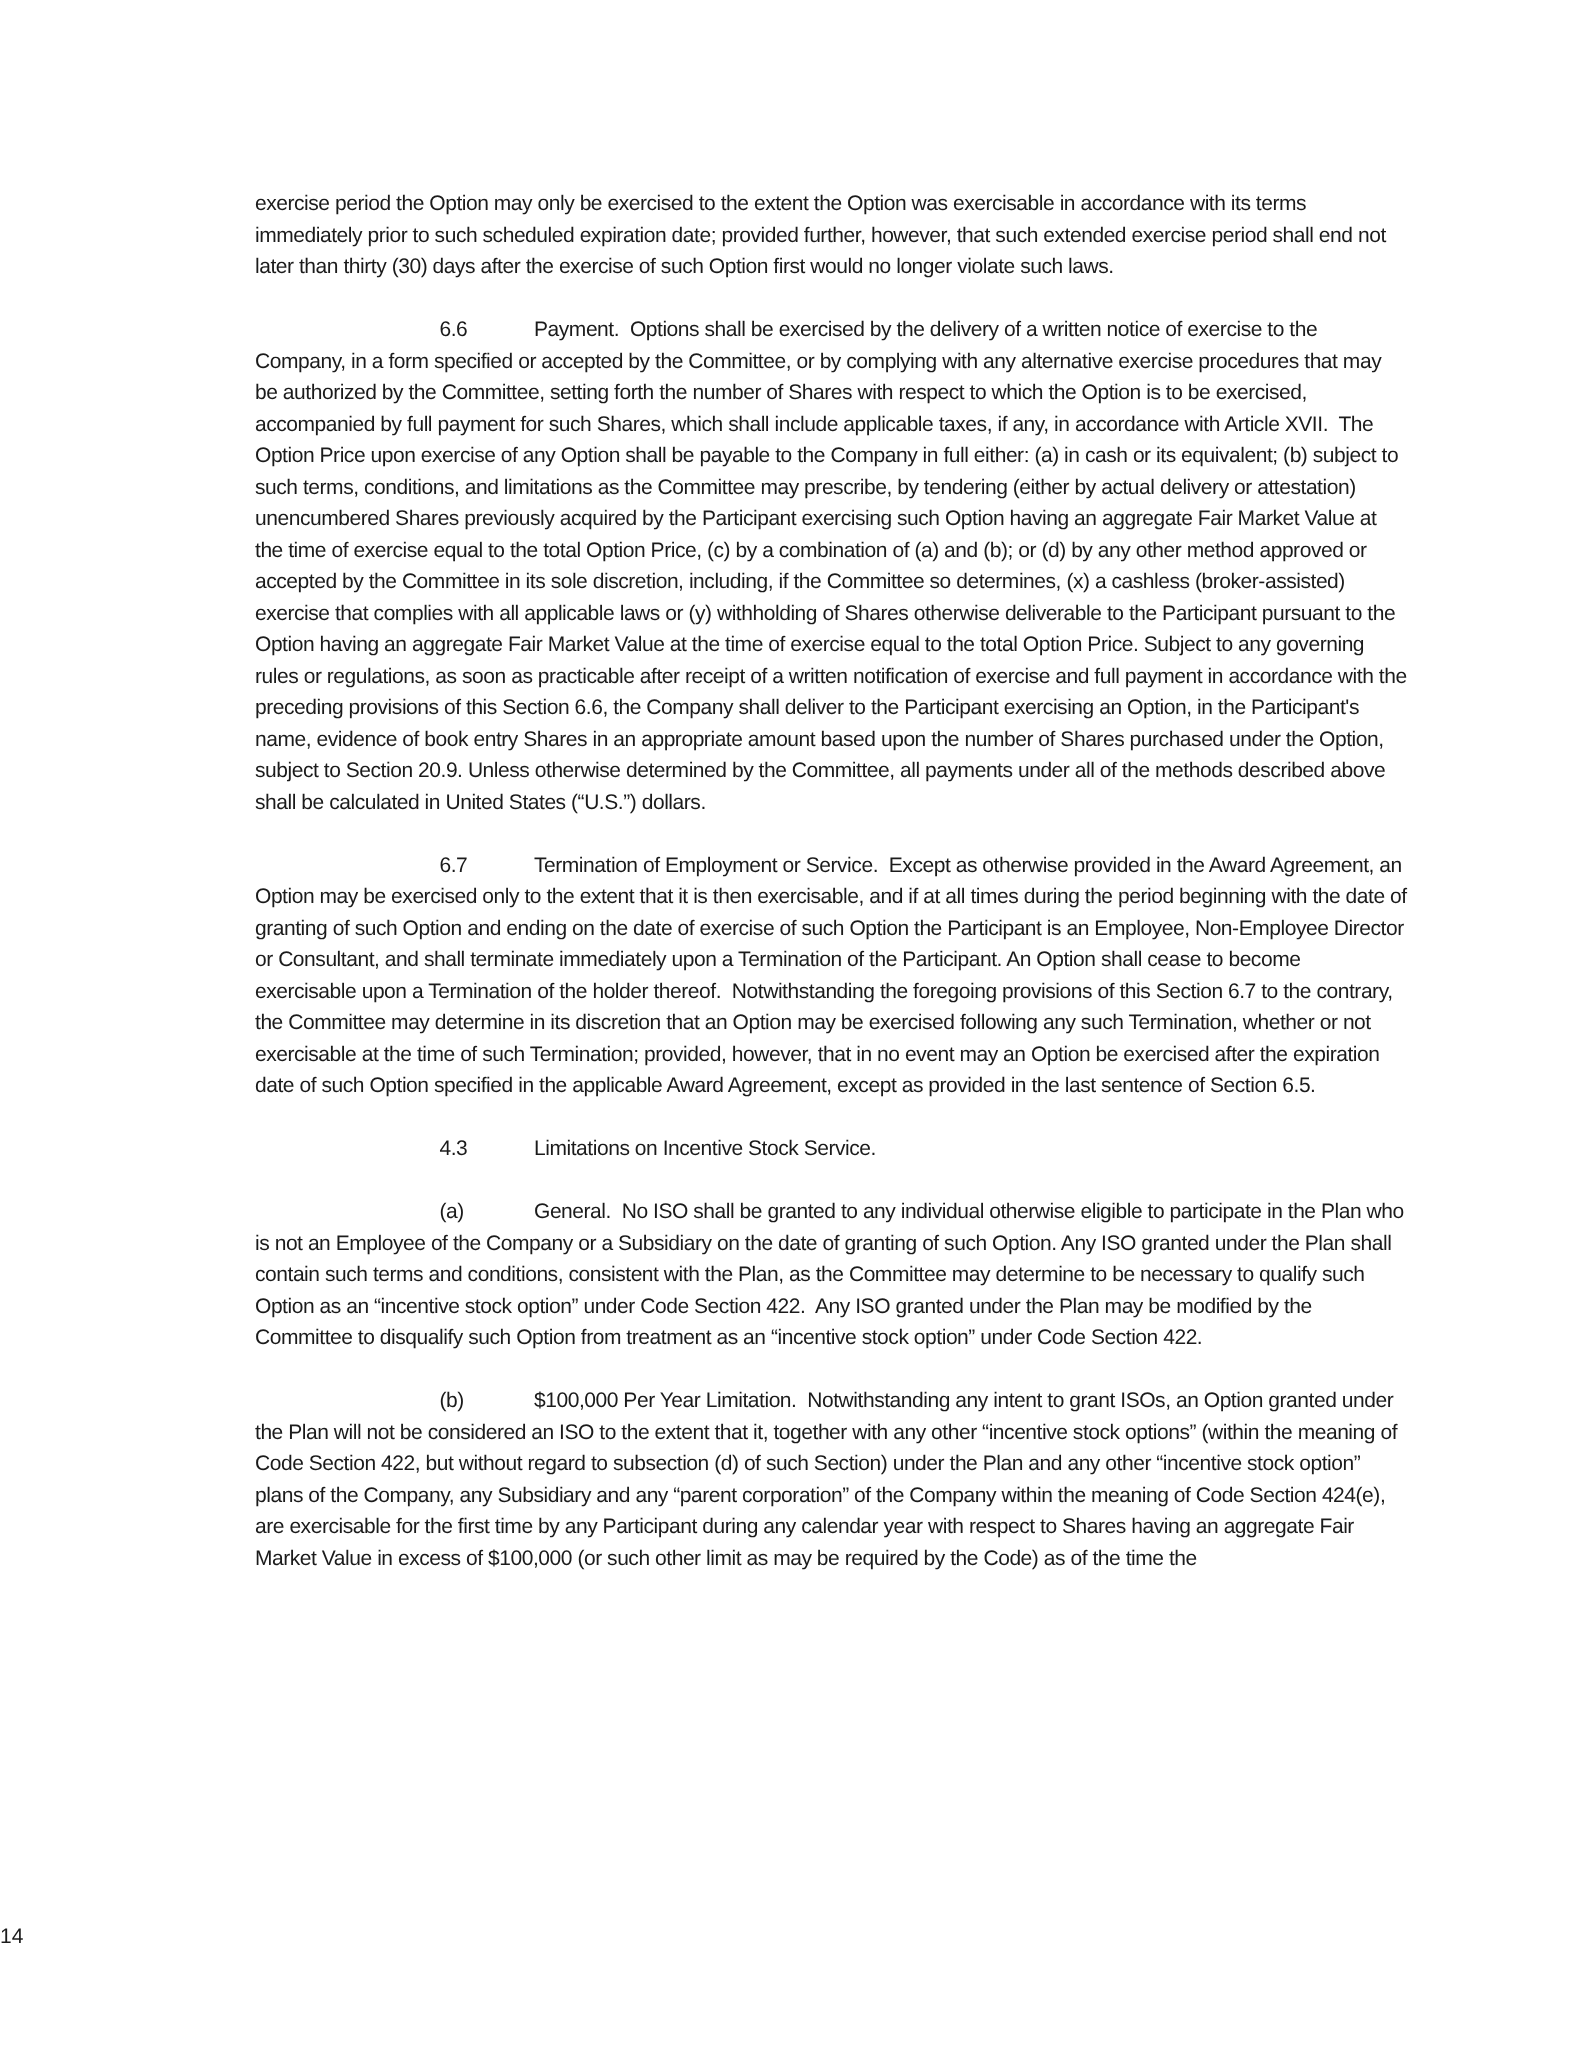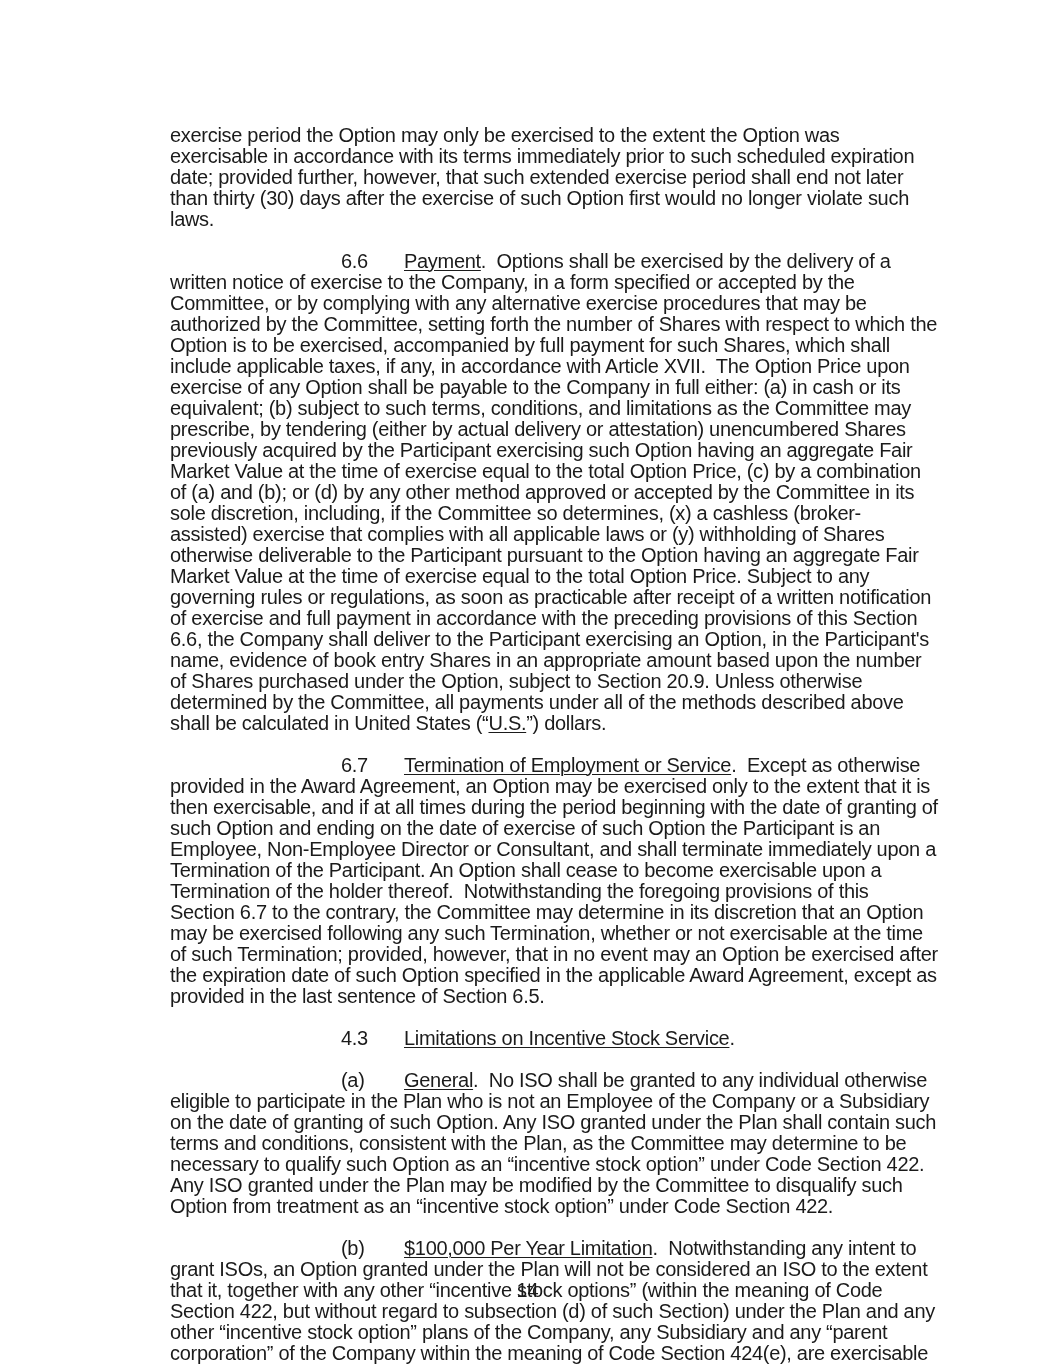--- a/index.html
+++ b/index.html
@@ -9,54 +9,52 @@
   }
   .page {
     position: relative;
     width: 1055px;
     height: 1365px;
     margin: 0 auto;
     background: #ffffff;
     box-sizing: border-box;
     padding: 125px 117px 0 170px;
     font-family: "Liberation Sans", "DejaVu Sans", sans-serif;
-    font-size: 20px;
+    font-size: 14px;
     line-height: 21px;
     letter-spacing: -0.3px;
     color: #1b1b1b;
     overflow: hidden;
   }
   .doc-body {
     width: 768px;
   }
   .para {
     margin: 0 0 21px 0;
     white-space: pre-wrap;
     text-align: left;
   }
   .para.labeled {
     text-indent: 123px;
   }
   .sec-label {
     display: inline-block;
     width: 63px;
     text-indent: 0;
-    margin-left: 48px;
   }
   .run.underlined {
-    text-decoration: underline;
     text-decoration-thickness: 1px;
     text-underline-offset: 2px;
   }
   .page-number {
     position: absolute;
     left: 0;
     right: 0;
     top: 1280px;
-    text-align: center;
+    text-align: left;
     text-indent: 0;
     letter-spacing: 0;
   }
 </style>
 </head>
 <body>
 
 <div class="page">
   <div class="doc-body">
       <p class="para"><span class="run">exercise period the Option may only be exercised to the extent the Option was exercisable in accordance with its terms immediately prior to such scheduled expiration date; provided further, however, that such extended exercise period shall end not later than thirty (30) days after the exercise of such Option first would no longer violate such laws.</span></p>

